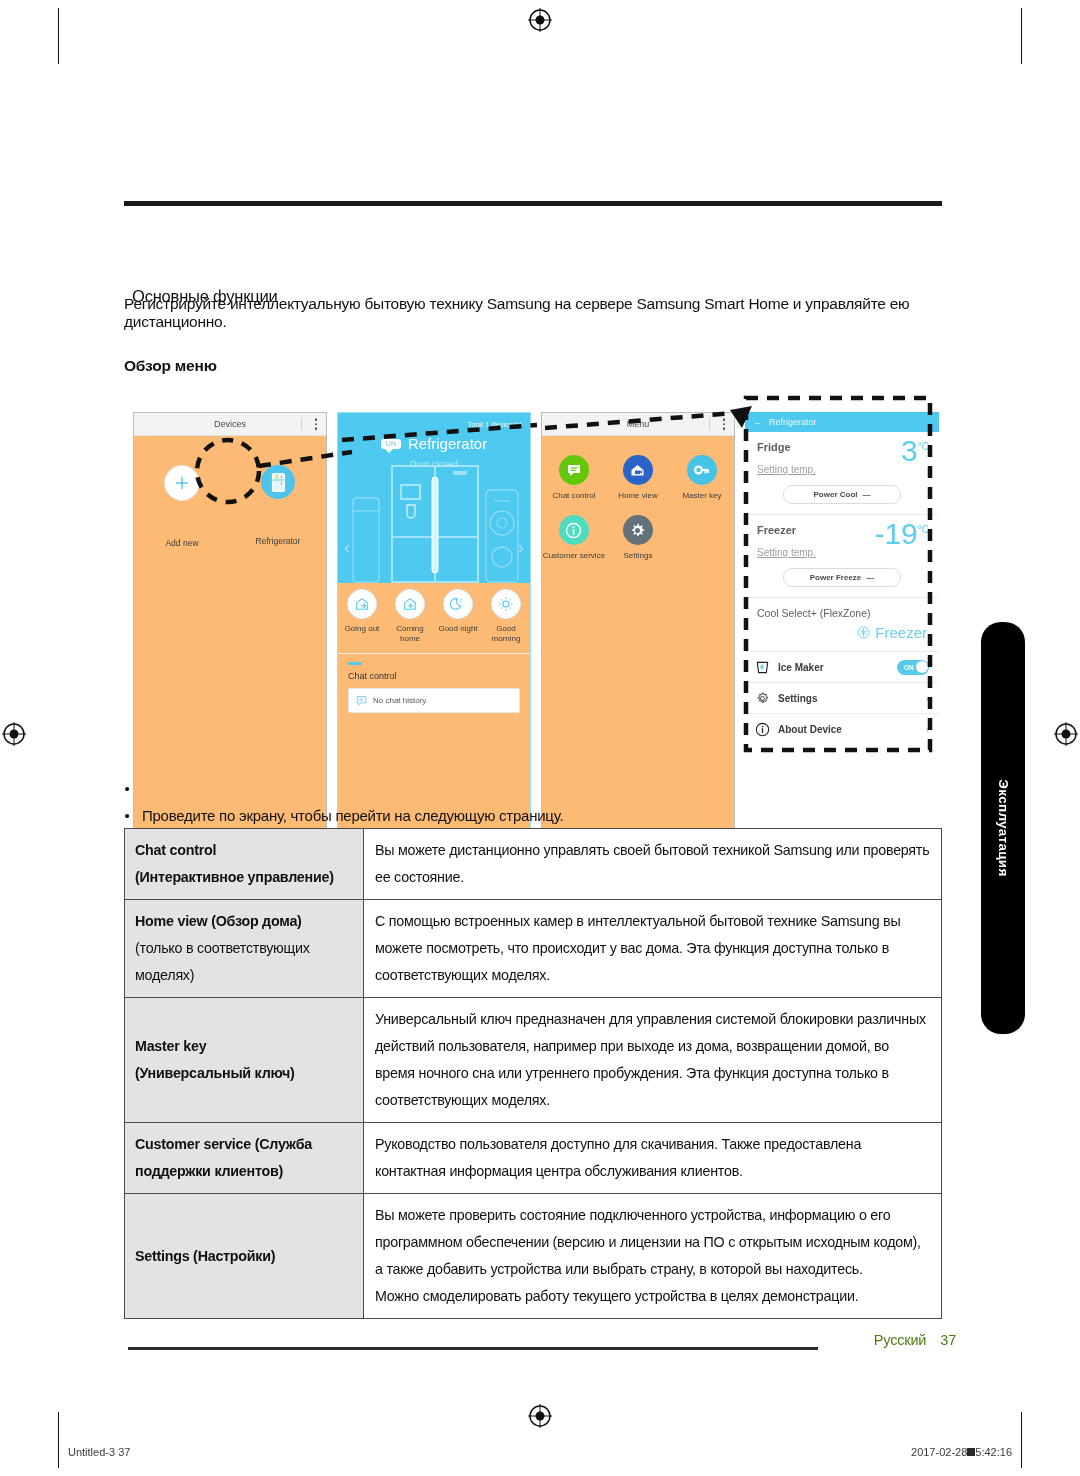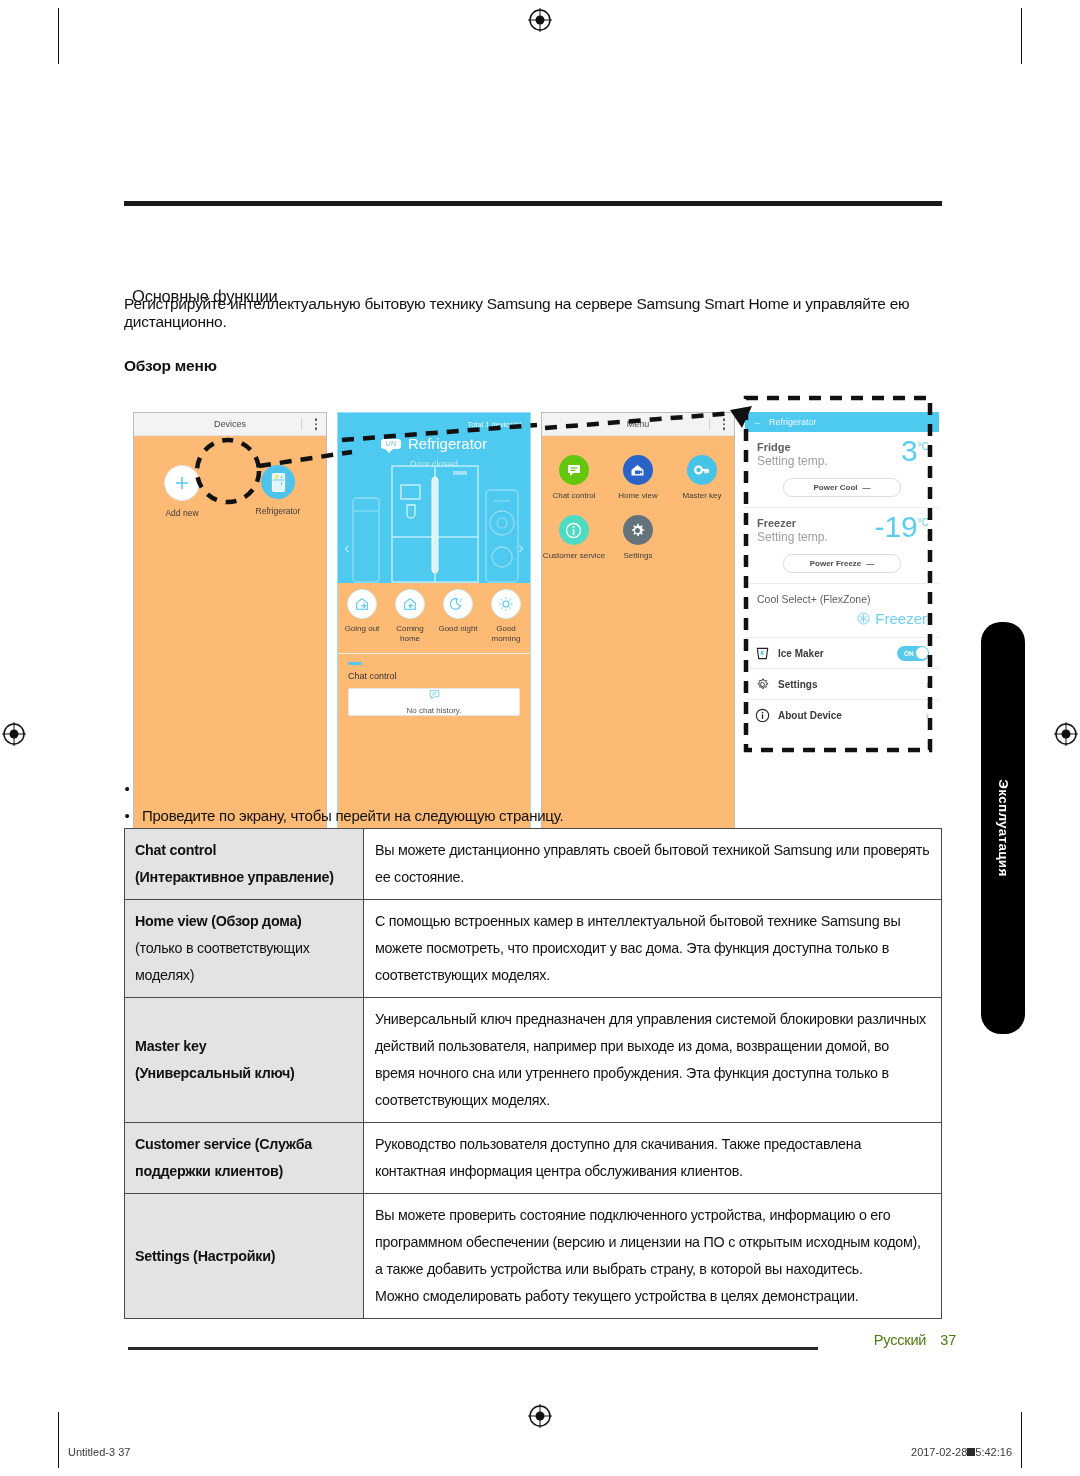--- a/index.html
+++ b/index.html
@@ -53,21 +53,21 @@
   }
   .ph-bar .kebab i{width:2.5px;height:2.5px;background:#5a5a5a;border-radius:50%;display:block;}
   .ph-bar .vsep{position:absolute;right:24px;top:5px;width:1px;height:12px;background:#d4d4d4;}
 
   .dots{position:absolute;bottom:8px;left:0;right:0;display:flex;justify-content:center;gap:9px;}
   .dots i{width:4px;height:4px;border-radius:50%;background:#d8d8d8;display:block;}
   .dots i.on{background:#9a9a9a;}
 
   
   .dev-row{position:absolute;top:52px;left:0;width:100%;display:flex;}
-  .dev-item{width:50%;display:flex;flex-direction:column;align-items:center;}
+  .dev-item{width:50%;display:flex;flex-direction:column;align-items:center;gap:30px;}
   .dev-circ{width:34px;height:34px;border-radius:50%;display:flex;align-items:center;justify-content:center;}
   .dev-circ.add{background:#fff;border:1px solid #e0e0e0;}
   .dev-circ.fridge{background:#4ec3ec;}
   .dev-lbl{margin-top:7px;font-size:8.5px;color:#3d3d3d;}
 
   
   .p2-hero{position:absolute;top:0;left:0;right:0;height:170px;background:#4ec9f0;}
   .p2-total{position:absolute;right:8px;top:7px;font-size:7.5px;color:#e9f9ff;}
   .p2-title-row{position:absolute;top:22px;left:0;right:0;display:flex;align-items:center;justify-content:center;gap:7px;}
   .un-badge{background:#ffffff;border-radius:3px;padding:1.5px 5px;font-size:7px;color:#7ec8de;position:relative;}
@@ -78,35 +78,35 @@
   .p2-arrow.l{left:6px;}
   .p2-arrow.r{right:6px;}
 
   .modes{position:absolute;top:176px;left:0;right:0;display:flex;}
   .mode{width:25%;display:flex;flex-direction:column;align-items:center;}
   .mode-c{width:28px;height:28px;border-radius:50%;border:1px solid #cfeef9;background:#fff;display:flex;align-items:center;justify-content:center;}
   .mode-l{margin-top:5px;font-size:8px;color:#3d3d3d;text-align:center;line-height:10px;}
   .chat-sec{position:absolute;top:240px;left:0;right:0;border-top:1px solid #ececec;padding:8px 10px 0 10px;box-sizing:border-box;}
   .chat-tick{width:14px;height:2.5px;background:#4ec9f0;border-radius:2px;}
   .chat-h{margin-top:6px;font-size:9px;color:#333;}
-  .chat-box{margin-top:7px;border:1px solid #e6e6e6;border-radius:2px;background:#fff;padding:0 7px;display:flex;align-items:center;gap:6px;font-size:8px;color:#555;flex-direction:column;}
+  .chat-box{margin-top:7px;border:1px solid #e6e6e6;border-radius:2px;background:#fff;padding:6px 7px;display:flex;align-items:center;gap:6px;font-size:8px;color:#555;}
 
   
   .menu-grid{position:absolute;top:42px;left:0;right:0;}
   .mrow{display:flex;margin-bottom:14px;}
   .mcell{width:33.333%;display:flex;flex-direction:column;align-items:center;}
   .mcirc{width:30px;height:30px;border-radius:50%;display:flex;align-items:center;justify-content:center;}
   .mlbl{margin-top:6px;font-size:8px;color:#3d3d3d;text-align:center;line-height:10px;}
 
   
   .p4-inner{position:absolute;inset:0;background:#fff;}
   .p4-bar{height:20px;background:#4ec9f0;display:flex;align-items:center;padding-left:8px;gap:7px;color:#eaf9ff;font-size:9px;}
   .p4-sec{padding:9px 12px 10px 12px;position:relative;border-bottom:1px solid #ececec;}
   .p4-name{font-size:11px;color:#5a5f63;font-weight:bold;}
-  .p4-setting{font-size:12px;color:#9aa0a4;margin-top:1px;}
+  .p4-setting{font-size:10px;color:#9aa0a4;margin-top:11px;text-decoration:underline;}
   .p4-temp{position:absolute;right:10px;top:4px;font-size:30px;color:#5ccdf0;line-height:1;font-weight:300;}
   .p4-temp sup{font-size:10px;vertical-align:super;}
   .p4-pill{
     margin:10px auto 0 auto;width:116px;height:17px;border:1px solid #dcdcdc;border-radius:9px;
     display:flex;align-items:center;justify-content:center;gap:5px;font-size:8px;color:#4a4a4a;font-weight:bold;background:#fff;
   }
   .p4-flex{padding:9px 12px 10px 12px;border-bottom:1px solid #ececec;}
   .p4-flex-t{font-size:10.5px;color:#5a5f63;}
   .p4-flex-v{margin-top:5px;text-align:right;font-size:15px;color:#6ad2f2;display:flex;justify-content:flex-end;align-items:center;gap:5px;}
   .p4-row{height:30px;display:flex;align-items:center;padding:0 10px;border-bottom:1px solid #ececec;gap:8px;font-size:10px;color:#3a3a3a;font-weight:bold;}

